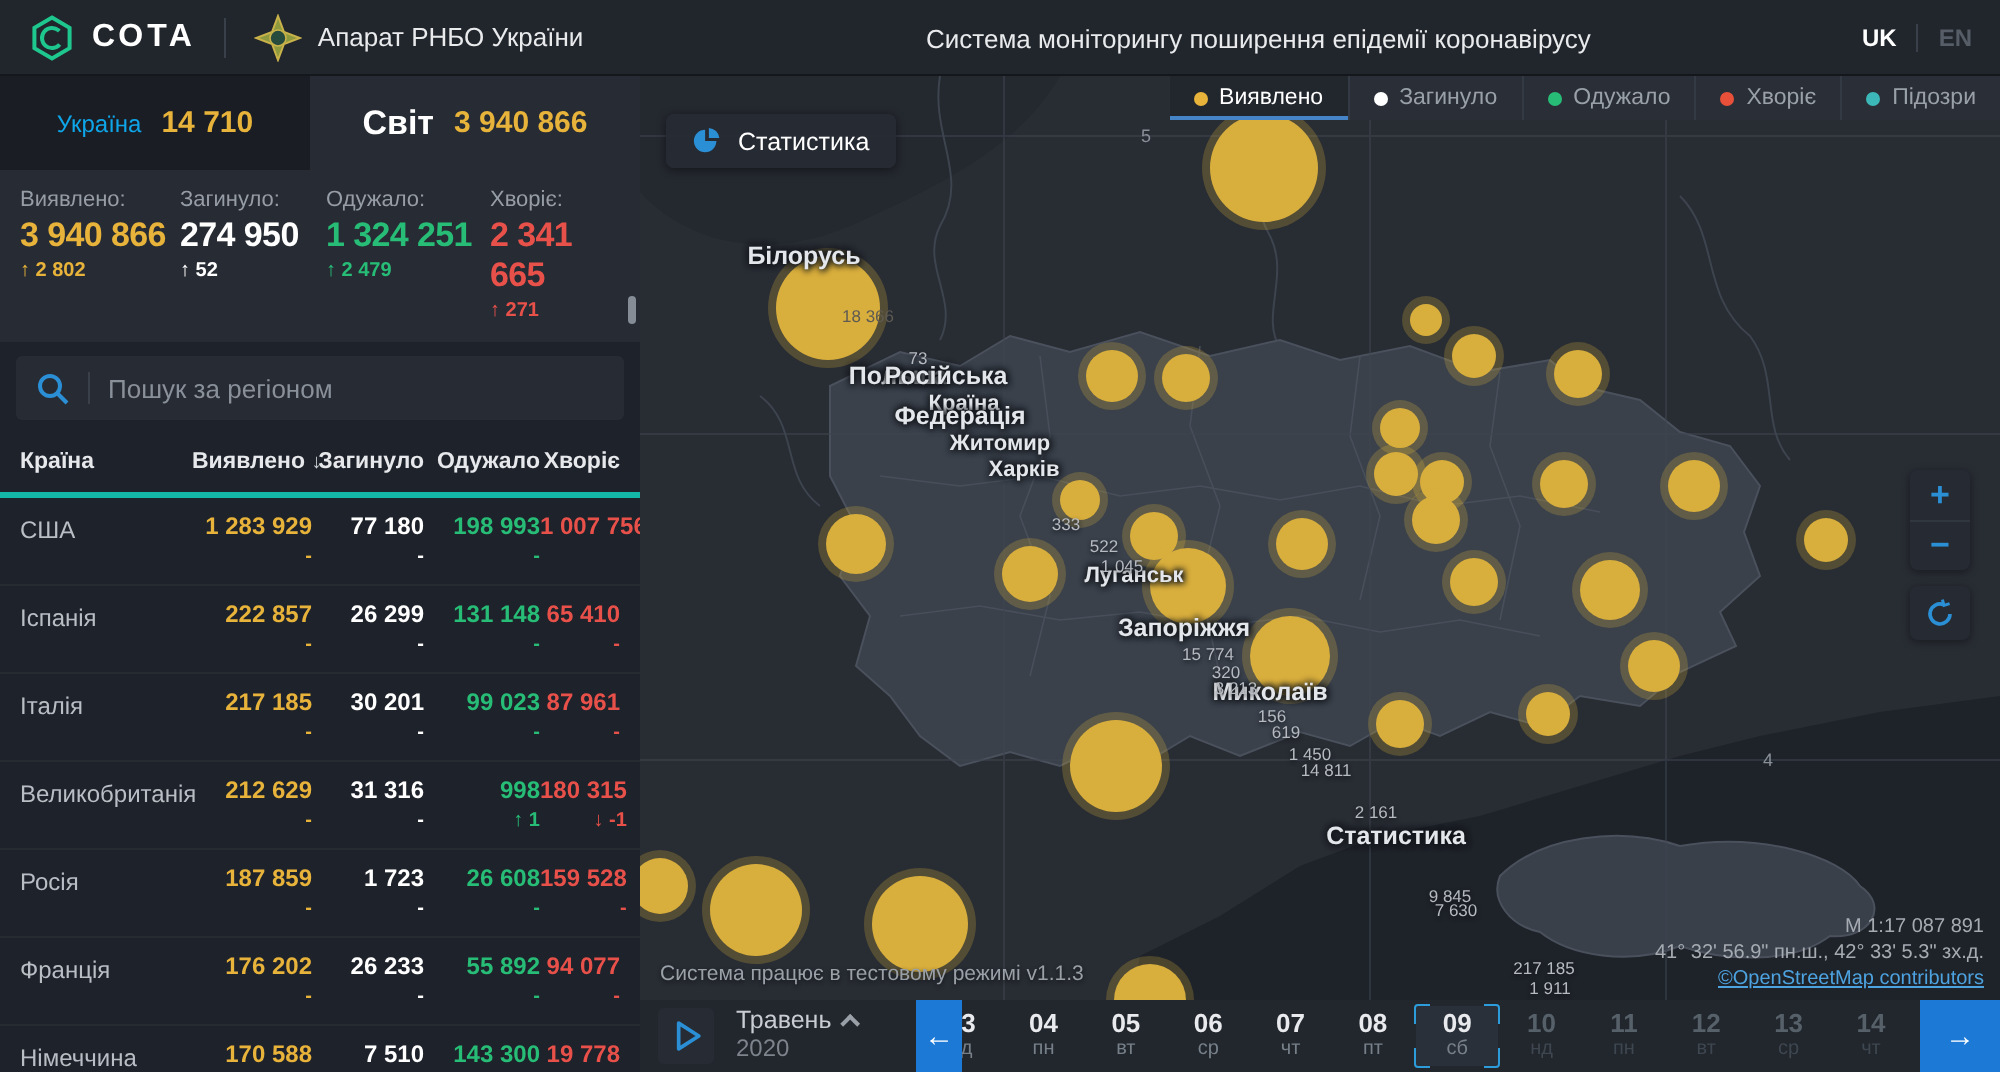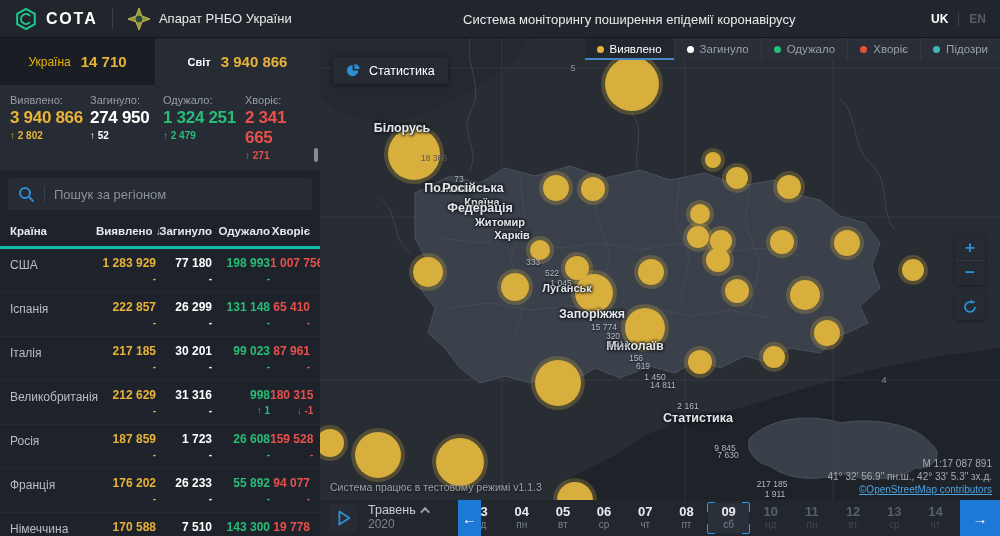--- a/index.html
+++ b/index.html
@@ -15,23 +15,23 @@
   .hdr-title { position:absolute; left:463px; top:12px; font-size:13px; color:#e8eaec; white-space:nowrap; }
   .lang-group { margin-left:auto; display:flex; align-items:center; gap:10px; font-size:12px; font-weight:bold; }
   .lang-uk { color:#fff; }
   .lang-sep { width:1px; height:14px; background:#3a404a; }
   .lang-en { color:#565d66; }
 
   
   .sidebar { position:absolute; left:0; top:38px; width:320px; bottom:0; background:#1e222a; z-index:40; overflow:hidden; }
   .summary-tabs { display:flex; height:47px; }
   .tab-ukraine { flex:0 0 155px; background:#1a1e24; display:flex; align-items:center; justify-content:center; gap:10px; }
-  .tab-ukraine .t-label { color:#eab308; font-size:12px; }
+  .tab-ukraine .t-label { color:#0ea5e9; font-size:12px; }
   .tab-world { flex:1; background:#272c34; display:flex; align-items:center; justify-content:center; gap:10px; }
-  .tab-world .t-label { color:#fff; font-weight:bold; font-size:11px; }
+  .tab-world .t-label { color:#fff; font-weight:bold; font-size:17px; }
   .t-value { color:#e8b33a; font-weight:bold; font-size:15px; }
   .summary-stats { background:#272c34; padding:9px 10px 10px 10px; display:flex; }
   .stat-col { flex:0 0 80px; }
   .stat-col:nth-child(2){ flex:0 0 73px; }
   .stat-col:nth-child(3){ flex:0 0 82px; }
   .stat-col:nth-child(4){ flex:1; }
   .s-label { font-size:11px; color:#979da6; margin-bottom:2px; }
   .s-value { font-size:17px; font-weight:bold; letter-spacing:-0.3px; }
   .s-delta { font-size:10px; font-weight:bold; margin-top:2px; }
   .search-bar { margin:7px 8px 5px 8px; height:32px; background:#272c34; border-radius:3px; display:flex; align-items:center; padding:0 10px; gap:9px; }

